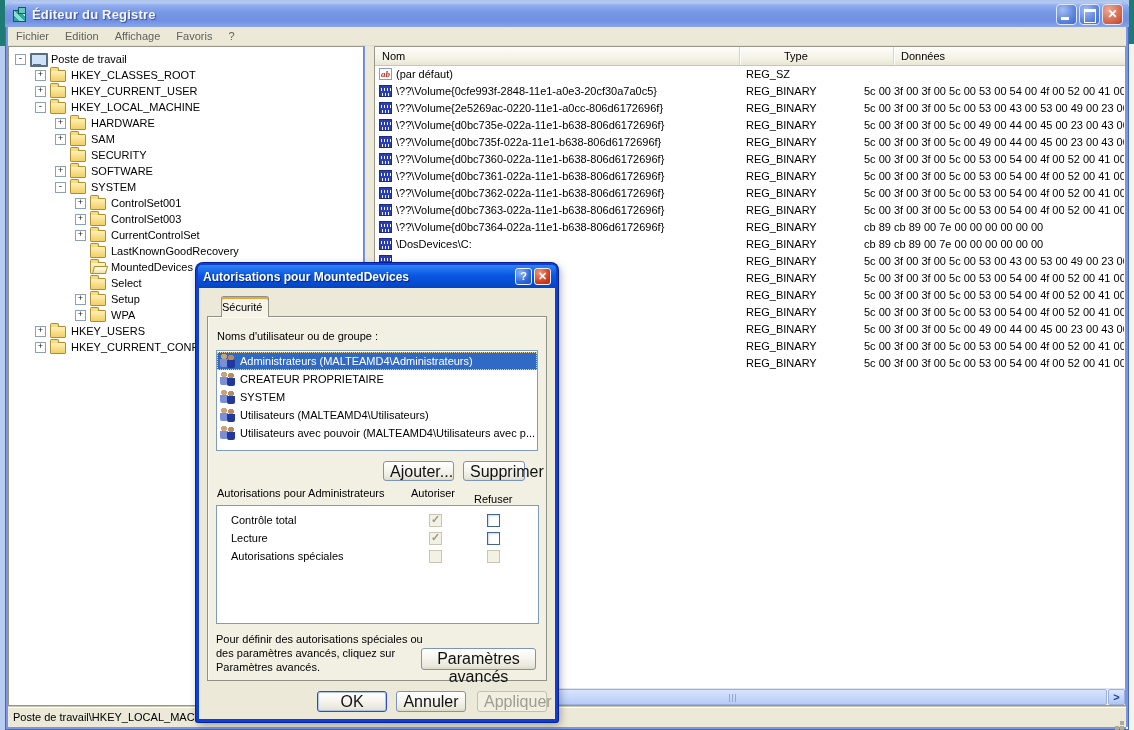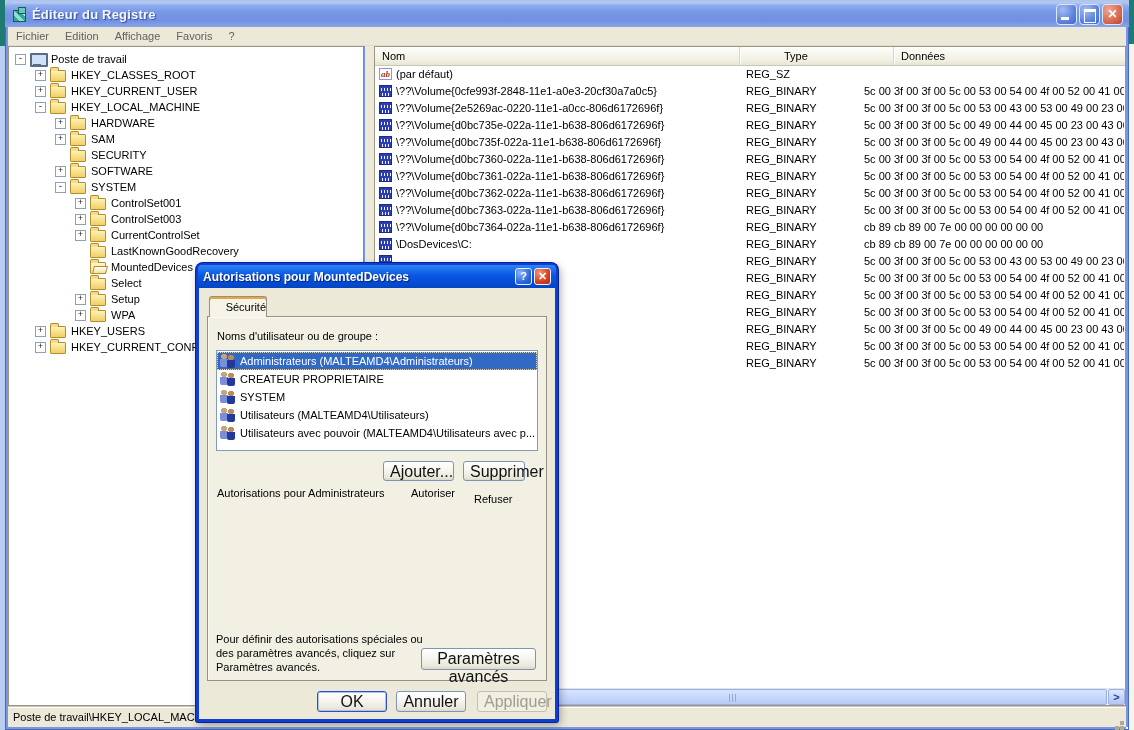--- a/index.html
+++ b/index.html
@@ -122,23 +122,23 @@
     background:linear-gradient(180deg,#2e84f4,#0a57e4 45%,#0345c4);
     display:flex;align-items:center;padding:0 5px;}
   #dlg-title-text{color:#fff;font-size:12px;font-weight:bold;text-shadow:1px 1px 1px #01217e;}
   .dlg-btns{margin-left:auto;display:flex;gap:2px;}
   .dlg-btn{width:17px;height:17px;border-radius:3px;border:1px solid #eef3ff;position:relative;
     color:#fff;font:bold 11px/15px "Liberation Sans",sans-serif;text-align:center;}
   .dlg-help{background:radial-gradient(circle at 30% 25%,#8ab5f9,#2a63d8 65%,#1c4fc4);}
   .dlg-close{background:radial-gradient(circle at 30% 25%,#f4937a,#d23a18 65%,#b32d10);}
   #dlg-body{position:absolute;left:0;top:22px;right:0;bottom:0;background:#ece9d8;}
 
-  #sec-tab{position:absolute;left:10px;top:8px;width:58px;height:21px;background:#f6f4e9;
+  #sec-tab{position:absolute;left:22px;top:8px;width:48px;height:21px;background:#f6f4e9;
     border:1px solid #91918a;border-bottom:none;border-radius:3px 3px 0 0;
-    box-shadow:inset 0 2px 0 #e8a738;font-size:11px;text-align:right;line-height:20px;z-index:2;}
+    box-shadow:inset 0 2px 0 #e8a738;font-size:11px;text-align:left;line-height:20px;z-index:2;}
   #tab-page{position:absolute;left:8px;top:28px;width:340px;height:365px;background:#f2f0e3;
     border:1px solid #91918a;box-shadow:inset 1px 1px 0 #fbfaf3;}
 
   .dlg-label{position:absolute;font-size:11px;white-space:nowrap;}
   #users-box{position:absolute;left:8px;top:33px;width:322px;height:101px;background:#fff;
     border:1px solid #7f9db9;overflow:hidden;padding-top:1px;}
   .urow{display:flex;align-items:center;height:18px;font-size:11px;padding-left:2px;white-space:nowrap;}
   .urow.sel{background:#316ac5;color:#fff;outline:1px dotted #ead8a0;outline-offset:-1px;}
   .uicon{flex:none;width:18px;height:14px;position:relative;margin-right:3px;}
   .uicon::before{content:"";position:absolute;left:1px;top:0;width:8px;height:13px;
@@ -500,20 +500,40 @@
             </div>
           </div>
 
         <button class="xbtn" style="left:175px;top:144px;width:71px;height:20px;">Ajouter...</button>
         <button class="xbtn" style="left:255px;top:144px;width:62px;height:20px;">Supprimer</button>
 
         <div class="dlg-label" style="left:9px;top:170px;">Autorisations pour Administrateurs</div>
         <div class="dlg-label" style="left:203px;top:170px;">Autoriser</div>
         <div class="dlg-label" style="left:266px;top:170px;margin-top:6px;">Refuser</div>
 
+        <div id="perm-box">
+
+            <div class="prow">
+              <span class="plabel">Contrôle total</span>
+              <span class="cb allow chk dis"></span>
+              <span class="cb deny en"></span>
+            </div>
+
+            <div class="prow">
+              <span class="plabel">Lecture</span>
+              <span class="cb allow chk dis"></span>
+              <span class="cb deny en"></span>
+            </div>
+
+            <div class="prow">
+              <span class="plabel">Autorisations spéciales</span>
+              <span class="cb allow dis"></span>
+              <span class="cb deny dis"></span>
+            </div>
+          </div>
 
         <div id="footer-text">Pour définir des autorisations spéciales ou des paramètres avancés, cliquez sur Paramètres avancés.</div>
         <button class="xbtn" style="left:213px;top:331px;width:115px;height:22px;">Paramètres avancés</button>
       </div>
 
       <button class="xbtn default" style="left:118px;top:403px;width:70px;height:21px;">OK</button>
       <button class="xbtn" style="left:197px;top:403px;width:70px;height:21px;">Annuler</button>
       <button class="xbtn disabled" style="left:278px;top:403px;width:70px;height:21px;">Appliquer</button>
     </div>
   </div>

